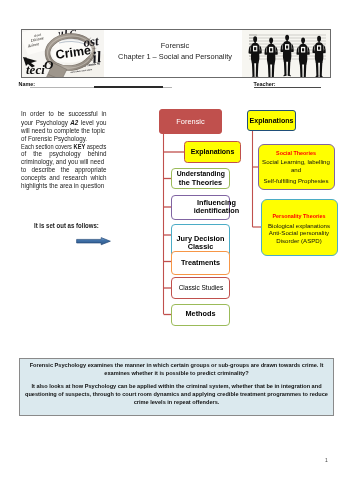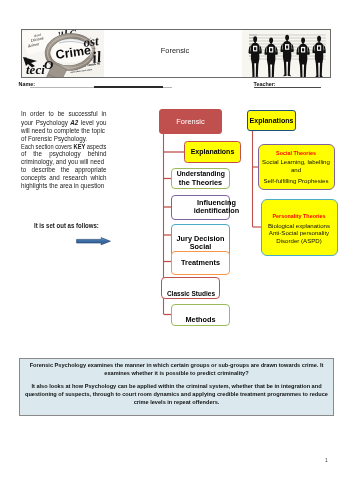--- a/index.html
+++ b/index.html
@@ -140,20 +140,21 @@
           <text x="142" y="66" font-size="32" transform="rotate(-8 142 66)">il</text>
         </g>
 
         <text x="103" y="53" font-size="25" font-family="Liberation Sans, sans-serif" font-weight="bold" fill="#0b0b0b" text-anchor="middle" transform="rotate(-8 103 49)">Crime</text>
         </g>
       </svg>
     </div>
     <div class="hdr-cell hdr-txt">
       <div>
         <span>Forensic</span>
+        <span>Chapter 1 – Social and Personality</span>
       </div>
     </div>
     <div class="hdr-cell hdr-img3">
       <svg viewBox="0 0 176 94" width="88" height="47" preserveAspectRatio="none">
         <rect x="0" y="0" width="176" height="94" fill="#f7f6f1"></rect>
         <g stroke="#c2c2bc" stroke-width="1.5">
           <line x1="14" y1="10" x2="168" y2="10"></line>
           <line x1="14" y1="16" x2="168" y2="16"></line>
           <line x1="14" y1="22" x2="168" y2="22"></line>
           <line x1="14" y1="28" x2="168" y2="28"></line>
@@ -295,29 +296,29 @@
         <div class="node" style="left: 171px; top: 168px; width: 59px; height: 21px; background: rgb(255, 255, 255); border: 1.7px solid rgb(155, 187, 89); border-radius: 4px; color: rgb(0, 0, 0); font-size: 7.3px; line-height: 8.1px; font-weight: bold;">
           <span style="display: inline-block; transform: scaleX(0.935922); transform-origin: 50% 50%;">Understanding</span>
           <span>the Theories</span>
         </div>
         <div class="node" style="left: 171px; top: 194.5px; width: 59px; height: 25px; background: rgb(255, 255, 255); border: 1.7px solid rgb(128, 100, 162); border-radius: 4px; color: rgb(0, 0, 0); font-size: 7.3px; line-height: 8.1px; font-weight: bold; padding-left: 32px;">
           <span>Influencing</span>
           <span>identification</span>
         </div>
         <div class="node" style="left: 171px; top: 224px; width: 59px; height: 38px; background: rgb(255, 255, 255); border: 1.7px solid rgb(75, 172, 198); border-radius: 4px; color: rgb(0, 0, 0); font-size: 7.3px; line-height: 8.1px; font-weight: bold;">
           <span>Jury Decision</span>
-          <span>Social</span>
+          <span>Classic</span>
         </div>
         <div class="node" style="left: 171px; top: 251px; width: 59px; height: 24px; background: rgb(255, 255, 255); border: 1.7px solid rgb(247, 150, 70); border-radius: 4px; color: rgb(0, 0, 0); font-size: 7.3px; line-height: 8.1px; font-weight: bold;">
           <span>Treatments</span>
         </div>
-        <div class="node" style="left: 161px; top: 277px; width: 59px; height: 22px; background: rgb(255, 255, 255); border: 1.7px solid rgb(192, 80, 77); border-radius: 4px; color: rgb(0, 0, 0); font-size: 7.3px; line-height: 8.1px; font-weight: bold; justify-content: flex-end;">
+        <div class="node" style="left: 171px; top: 277px; width: 59px; height: 22px; background: rgb(255, 255, 255); border: 1.7px solid rgb(192, 80, 77); border-radius: 4px; color: rgb(0, 0, 0); font-size: 7.3px; line-height: 8.1px; font-weight: normal;">
           <span style="display: inline-block; transform: scaleX(0.893368); transform-origin: 50% 50%;">Classic Studies</span>
         </div>
-        <div class="node" style="left: 171px; top: 303.5px; width: 59px; height: 22px; background: rgb(255, 255, 255); border: 1.7px solid rgb(155, 187, 89); border-radius: 4px; color: rgb(0, 0, 0); font-size: 7.3px; line-height: 8.1px; font-weight: bold; justify-content: flex-end;">
+        <div class="node" style="left: 171px; top: 303.5px; width: 59px; height: 22px; background: rgb(255, 255, 255); border: 1.7px solid rgb(155, 187, 89); border-radius: 4px; color: rgb(0, 0, 0); font-size: 7.3px; line-height: 8.1px; font-weight: bold;">
           <span>Methods</span>
         </div>
       </div>
   </div>
 
   <div class="pageno">1</div>
 
   <div class="bluebox" id="bluebox">
       <div class="bline"><span>Forensic Psychology examines the manner in which certain groups or sub-groups are drawn towards crime. It</span></div>
       <div class="bline"><span>examines whether it is possible to predict criminality?</span></div>

